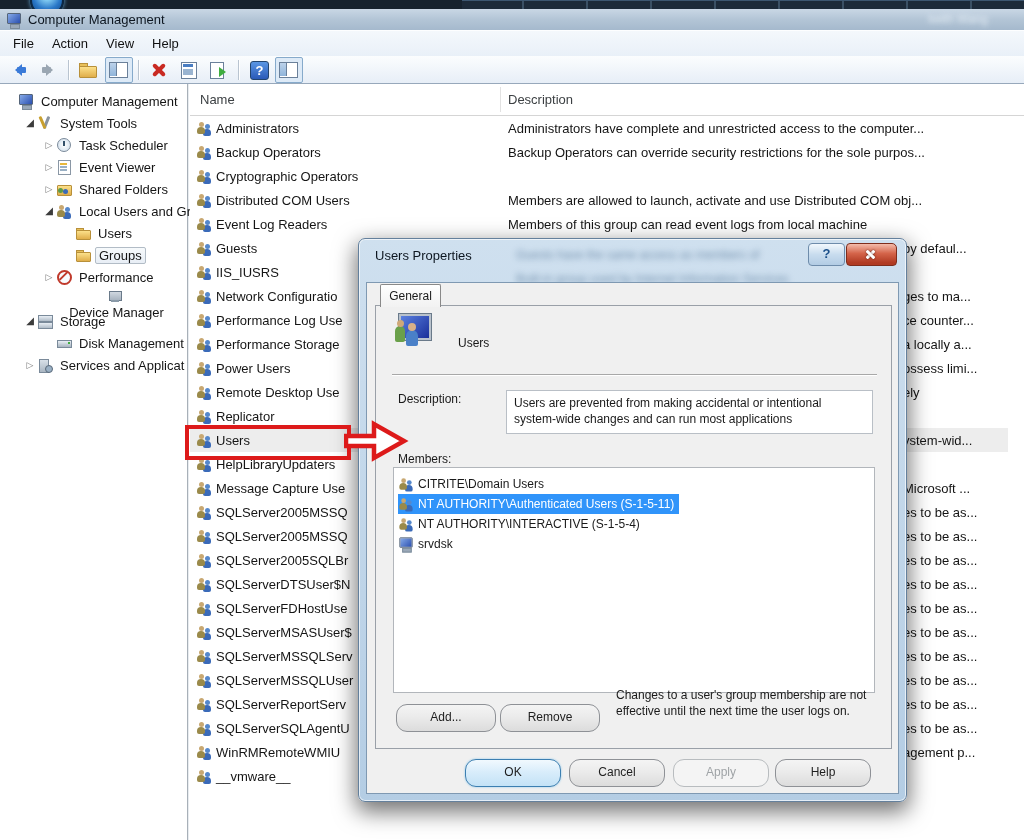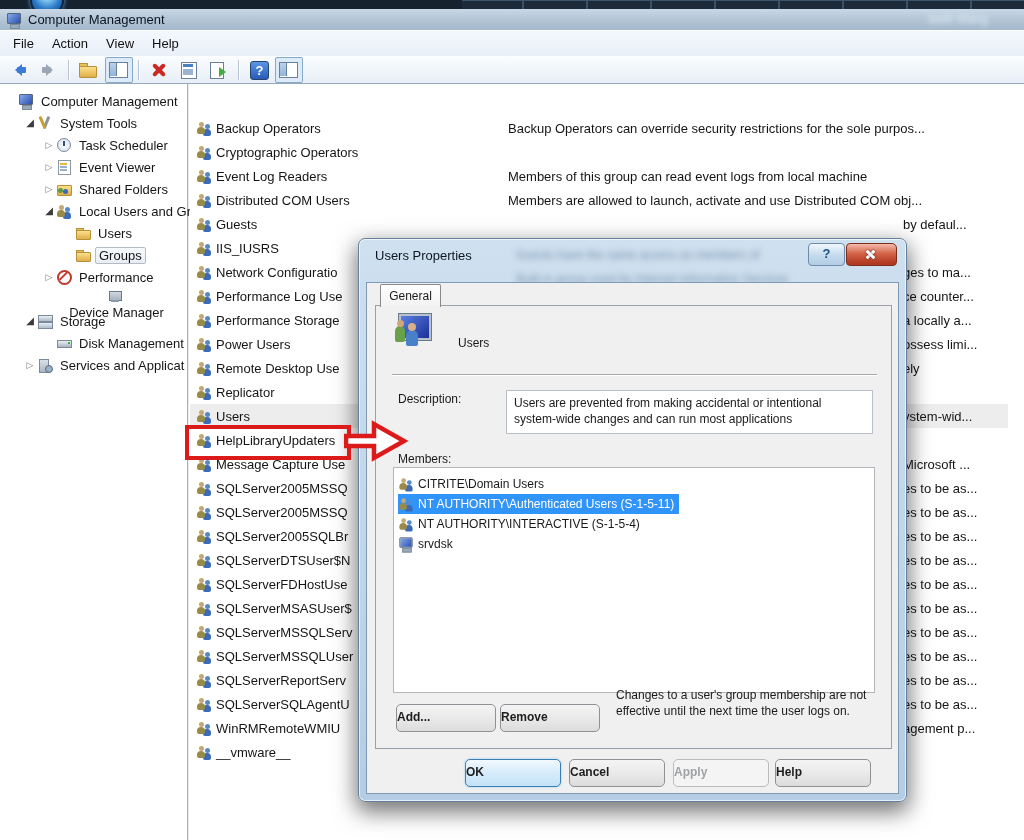--- a/index.html
+++ b/index.html
@@ -175,22 +175,22 @@
       box-shadow:0 1px 0 #ffffff;}
   .lbl-desc{position:absolute;left:22px;top:86px;}
   .box-desc{position:absolute;left:130px;top:84px;width:367px;height:44px;background:#fff;
       border:1px solid #b9bfc6;box-sizing:border-box;padding:4px 7px;line-height:16px;}
   .lbl-members{position:absolute;left:22px;top:146px;}
   .box-members{position:absolute;left:17px;top:161px;width:482px;height:226px;background:#fff;
       border:1px solid #b2b6bb;box-sizing:border-box;padding-top:6px;}
   .mrow{height:20px;display:flex;align-items:center;margin-left:4px;width:max-content;padding-right:5px;}
   .mrow .ico{margin-right:4px;transform:scale(.95);}
   .mrow.sel{background:#3094fa;color:#fff;}
-  .btn{font-size:12px;color:#1e1e1e;text-align:left;border:1px solid #8e9196;border-radius:5px;
-      background:linear-gradient(#f4f4f4,#ebebeb 45%,#dcdcdc);font-weight:bold;}
+  .btn{font-size:12px;color:#1e1e1e;text-align:center;border:1px solid #8e9196;border-radius:11px;
+      background:linear-gradient(#f4f4f4,#ebebeb 45%,#dcdcdc);}
   .btn-add{position:absolute;left:20px;top:398px;width:98px;height:26px;line-height:24px;}
   .btn-remove{position:absolute;left:124px;top:398px;width:98px;height:26px;line-height:24px;}
   .note{position:absolute;left:240px;top:381px;width:258px;line-height:16px;}
   .btn-ok{position:absolute;left:98px;top:476px;width:94px;height:26px;line-height:24px;
       border:1px solid #3c7fb1;background:linear-gradient(#f1f9fe,#d9edfb 45%,#c3e2f6);
       box-shadow:0 0 2px #7ec0ea;}
   .btn-cancel{position:absolute;left:202px;top:476px;width:94px;height:26px;line-height:24px;}
   .btn-apply{position:absolute;left:306px;top:476px;width:94px;height:26px;line-height:24px;
       color:#9fa3a6;border-color:#b8bcbf;background:#f4f4f4;}
   .btn-help2{position:absolute;left:408px;top:476px;width:94px;height:26px;line-height:24px;}
@@ -312,47 +312,58 @@
         </div>
 
         <div class="trow" style="padding-left: 23px;">
           <span class="expander collapsed">▷</span>
           <span class="ico ico-services"></span>
           <span class="tlabel">Services and Applicat</span>
         </div>
       </div>
 
     <div class="listpane">
+      <div class="lheader">
+        <span class="h-name">Name</span>
+        <span class="h-sep"></span>
+        <span class="h-desc">Description</span>
+      </div>
       <div class="lrows">
 
+          <div class="lrow">
+            <span class="ico ico-group"></span>
+            <span class="lname">Administrators</span>
+            <span class="ldesc">Administrators have complete and unrestricted access to the computer...</span>
+            <span class="lfrag"></span>
+          </div>
 
           <div class="lrow">
             <span class="ico ico-group"></span>
             <span class="lname">Backup Operators</span>
             <span class="ldesc">Backup Operators can override security restrictions for the sole purpos...</span>
             <span class="lfrag"></span>
           </div>
 
           <div class="lrow">
             <span class="ico ico-group"></span>
             <span class="lname">Cryptographic Operators</span>
             <span class="lfrag"></span>
           </div>
 
           <div class="lrow">
             <span class="ico ico-group"></span>
+            <span class="lname">Distributed COM Users</span>
+            <span class="ldesc">Members are allowed to launch, activate and use Distributed COM obj...</span>
+            <span class="lfrag"></span>
+          </div>
+
+          <div class="lrow">
+            <span class="ico ico-group"></span>
             <span class="lname">Event Log Readers</span>
             <span class="ldesc">Members of this group can read event logs from local machine</span>
-            <span class="lfrag"></span>
-          </div>
-
-          <div class="lrow">
-            <span class="ico ico-group"></span>
-            <span class="lname">Distributed COM Users</span>
-            <span class="ldesc">Members are allowed to launch, activate and use Distributed COM obj...</span>
             <span class="lfrag"></span>
           </div>
 
           <div class="lrow">
             <span class="ico ico-group"></span>
             <span class="lname">Guests</span>
             <span class="ldesc"></span>
             <span class="lfrag">by defaul...</span>
           </div>
 

